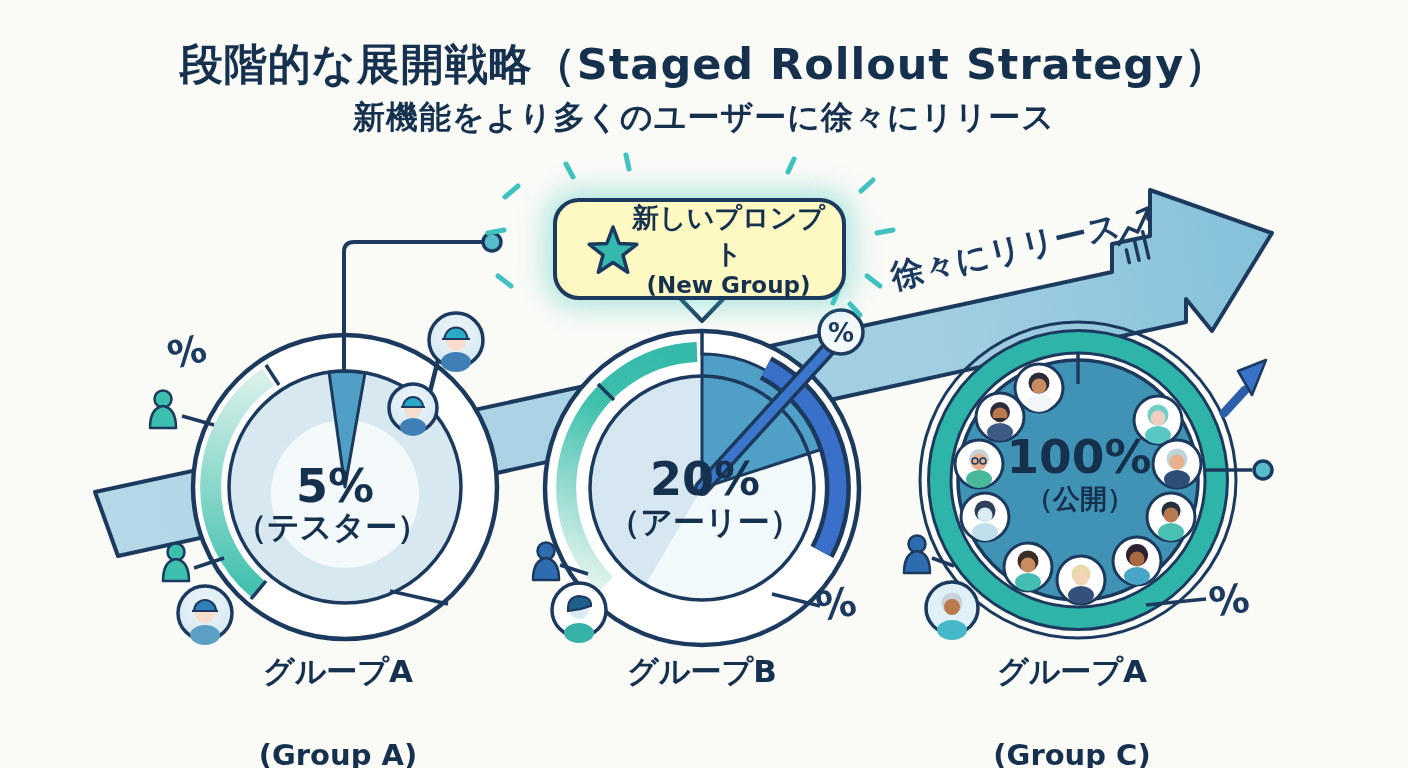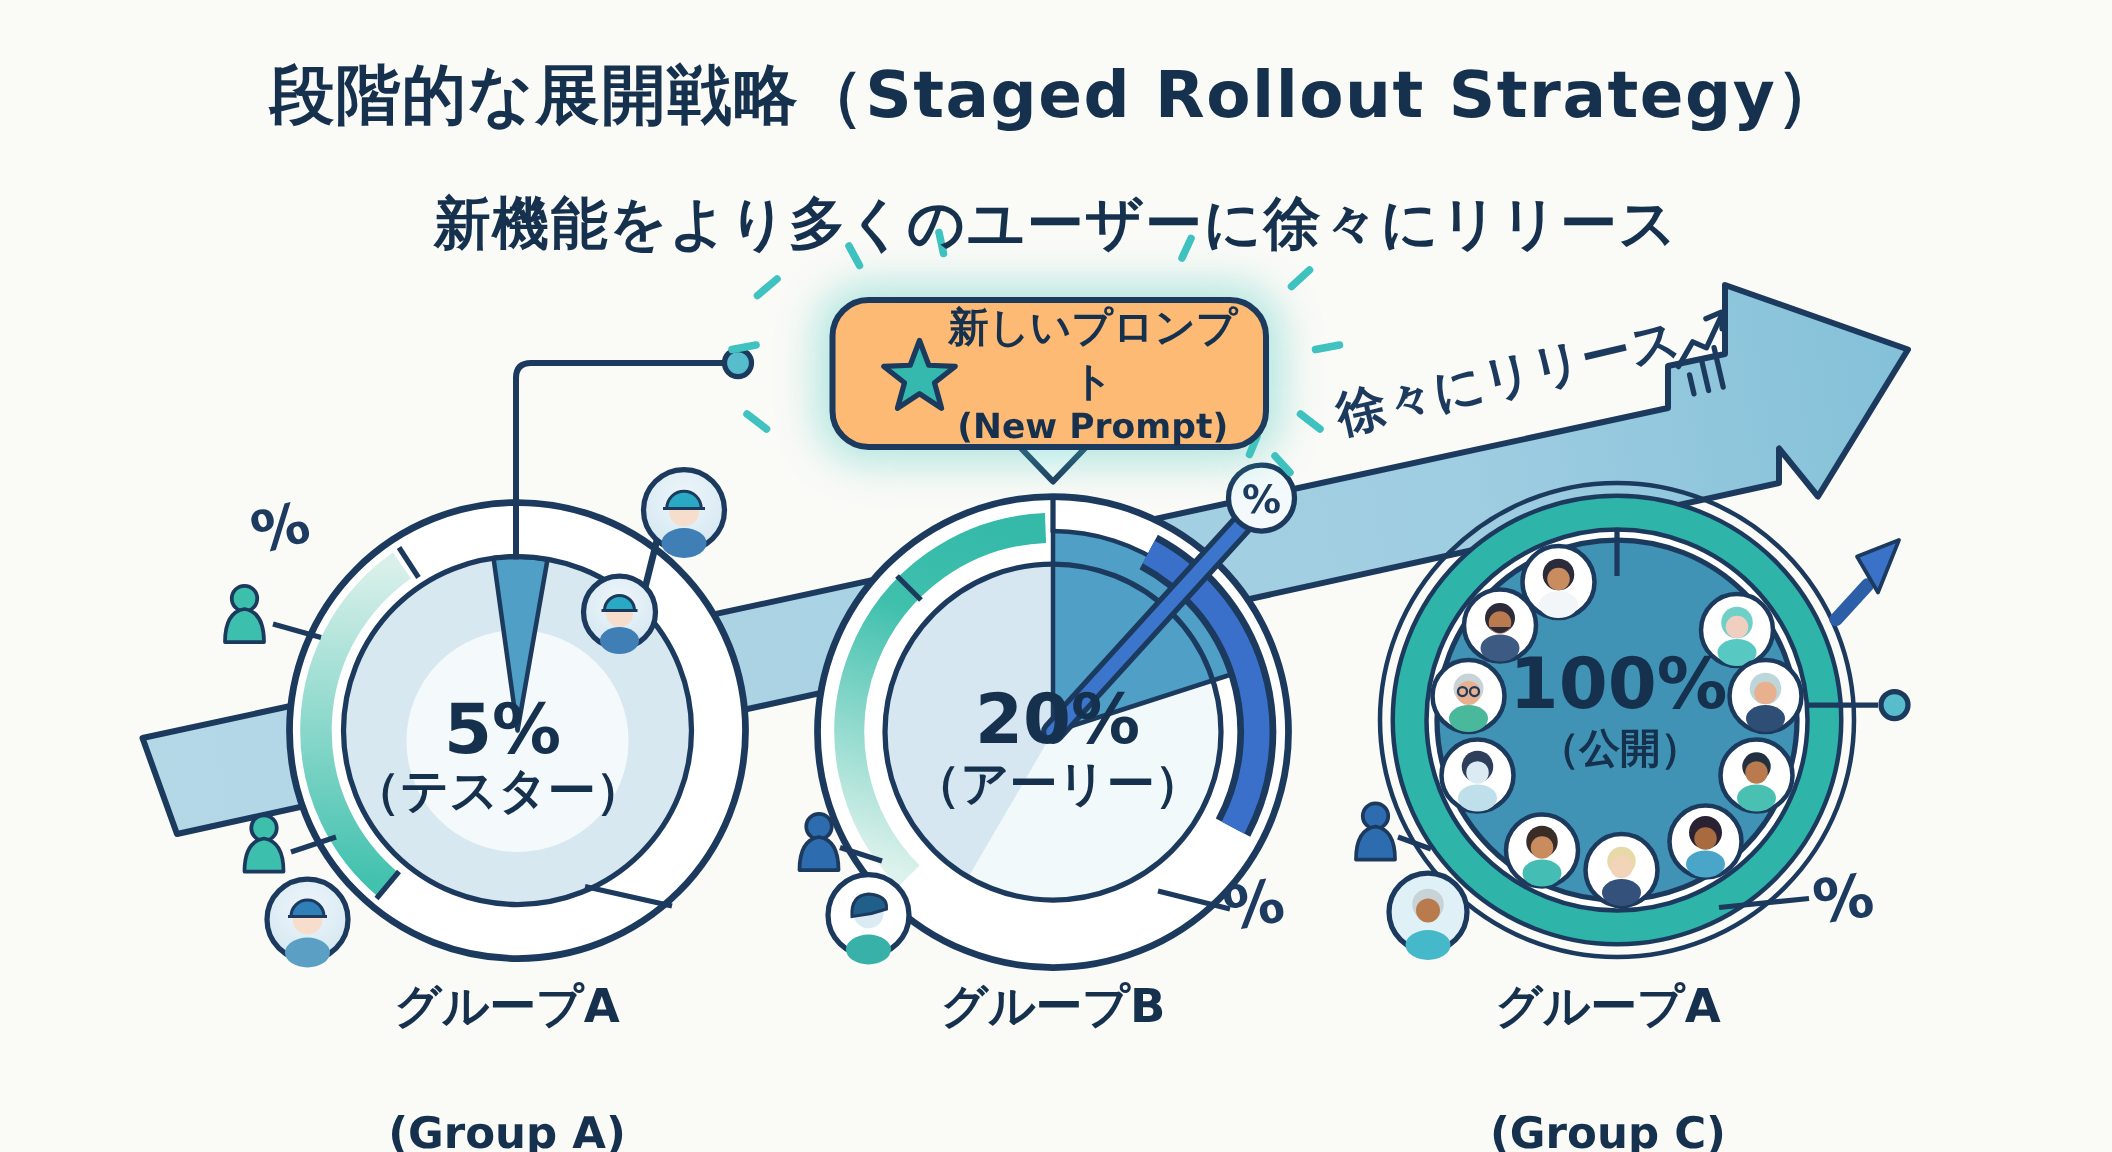--- a/index.html
+++ b/index.html
@@ -5,24 +5,24 @@
   html,body{margin:0;padding:0;}
   .canvas{
     position:relative;width:1408px;height:768px;overflow:hidden;
     background:#fafaf7;
     font-family:"DejaVu Sans","Liberation Sans",sans-serif;
     color:#16314e;
   }
   .layer{position:absolute;left:0;top:0;}
   .txt{position:absolute;color:#16314e;font-weight:800;text-align:center;line-height:1.12;white-space:nowrap;}
   .title{left:0;right:0;top:40px;font-size:43px;letter-spacing:1px;}
-  .subtitle{left:0;right:0;top:100px;font-size:38px;letter-spacing:1px;margin-top:28px;}
+  .subtitle{left:0;right:0;top:100px;font-size:32px;letter-spacing:1px;}
   .callout-box{
     position:absolute;left:553px;top:198px;width:293px;height:102px;box-sizing:border-box;
-    background:#fdba74;border:4px solid #1c3a5e;border-radius:26px;
+    background:#fef9c3;border:4px solid #1c3a5e;border-radius:26px;
     box-shadow:0 0 26px 9px rgba(72,200,190,0.40);
     display:flex;align-items:center;justify-content:flex-end;
   }
   .callout-text{width:215px;text-align:center;font-weight:800;padding-right:6px;}
   .callout-ja{font-size:27px;}
   .callout-en{font-size:23px;}
   .pct-deco{position:absolute;font-size:40px;font-weight:700;color:#1d3b60;}
   .stage-pct{position:absolute;width:220px;text-align:center;font-weight:800;}
   .big{font-size:46px;}
   .sub{font-size:32px;}
@@ -269,21 +269,21 @@
 
   <div class="txt title">段階的な展開戦略（Staged Rollout Strategy）</div>
   <div class="txt subtitle">新機能をより多くのユーザーに徐々にリリース</div>
 
   <div class="callout-box">
     <svg width="60" height="60" style="position:absolute;left:26px;top:20px;" viewBox="574 217 60 60">
       <polygon points="604,222 610.2,238.5 627.8,239.3 614,250.2 618.7,267.2 604,257.5 589.3,267.2 594,250.2 580.2,239.3 597.8,238.5" fill="#35b8ad" stroke="#1c3a5e" stroke-width="3.5" stroke-linejoin="round"></polygon>
     </svg>
     <div class="callout-text">
       <div class="callout-ja">新しいプロンプト</div>
-      <div class="callout-en">(New Prompt)</div>
+      <div class="callout-en">(New Group)</div>
     </div>
   </div>
 
   <div class="stage-pct big" style="left:225px;top:459px;">5%</div>
   <div class="stage-pct sub" style="left:222px;top:506px;">（テスター）</div>
 
   <div class="stage-pct big" style="left:595px;top:452px;">20%</div>
   <div class="stage-pct sub" style="left:595px;top:501px;font-family:Liberation Serif, serif;">（アーリー）</div>
 
   <div class="stage-pct big" style="left:969px;top:429px;font-size:47px;">100%</div>

